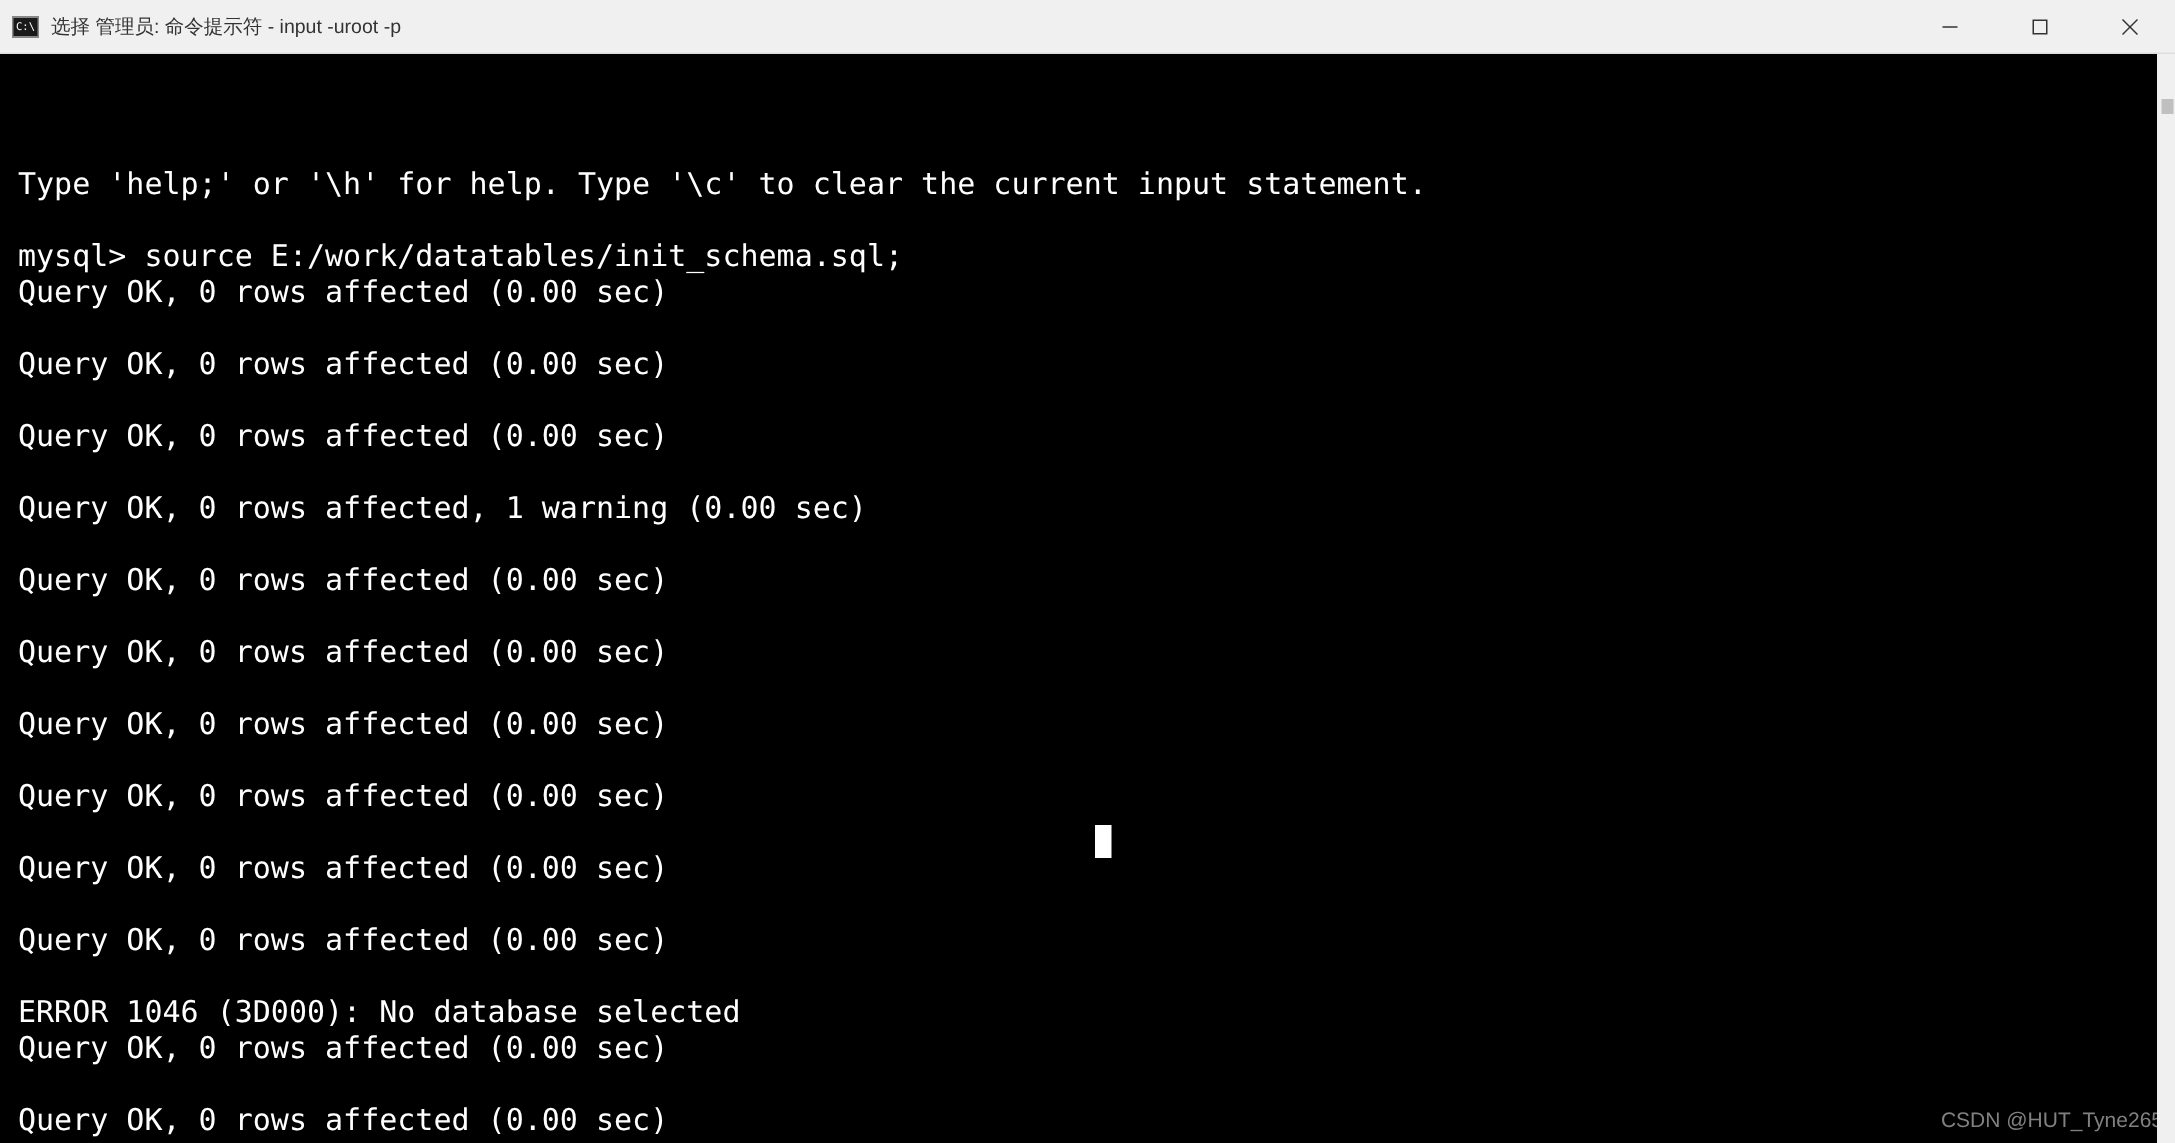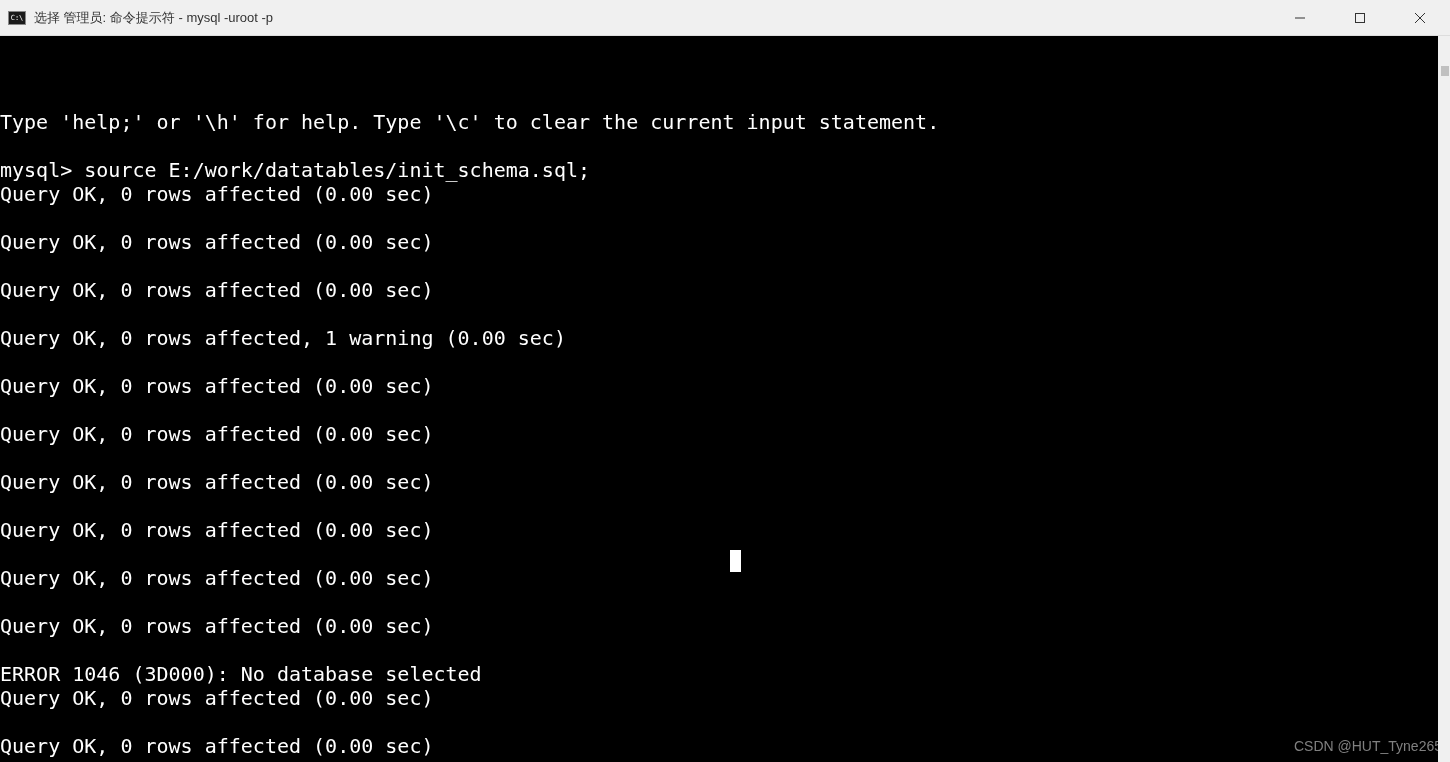--- a/index.html
+++ b/index.html
@@ -56,21 +56,21 @@
     .window-btn svg {
       width: 12px;
       height: 12px;
     }
     .terminal {
       background: #000000;
       color: #ffffff;
       font-family: "NSimSun", "SimSun", "Consolas", monospace;
       font-size: 20px;
       line-height: 24px;
-      padding: 2px 0 0 0;
+      padding: 2px 0 0 12px;
       height: calc(100% - 36px);
       white-space: pre;
       position: relative;
       overflow: hidden;
     }
     .terminal-content {
       white-space: pre;
     }
     .terminal-line {
       min-height: 24px;
@@ -111,21 +111,21 @@
       background: #c0c0c0;
     }
   </style>
 </head>
 <body>
 
 <div class="titlebar">
   <div class="titlebar-icon">
     <span>C:\</span>
   </div>
-  <div class="titlebar-text">选择 管理员: 命令提示符 - mysql  -uroot -p</div>
+  <div class="titlebar-text">选择 管理员: 命令提示符 - input  -uroot -p</div>
   <div class="window-controls">
     <div class="window-btn">
       <svg viewBox="0 0 12 12">
           <line x1="1" y1="6" x2="11" y2="6" stroke="#333" stroke-width="1"></line>
         </svg>
     </div>
     <div class="window-btn">
       <svg viewBox="0 0 12 12">
           <rect x="1.5" y="1.5" width="9" height="9" fill="none" stroke="#333" stroke-width="1"></rect>
         </svg>

